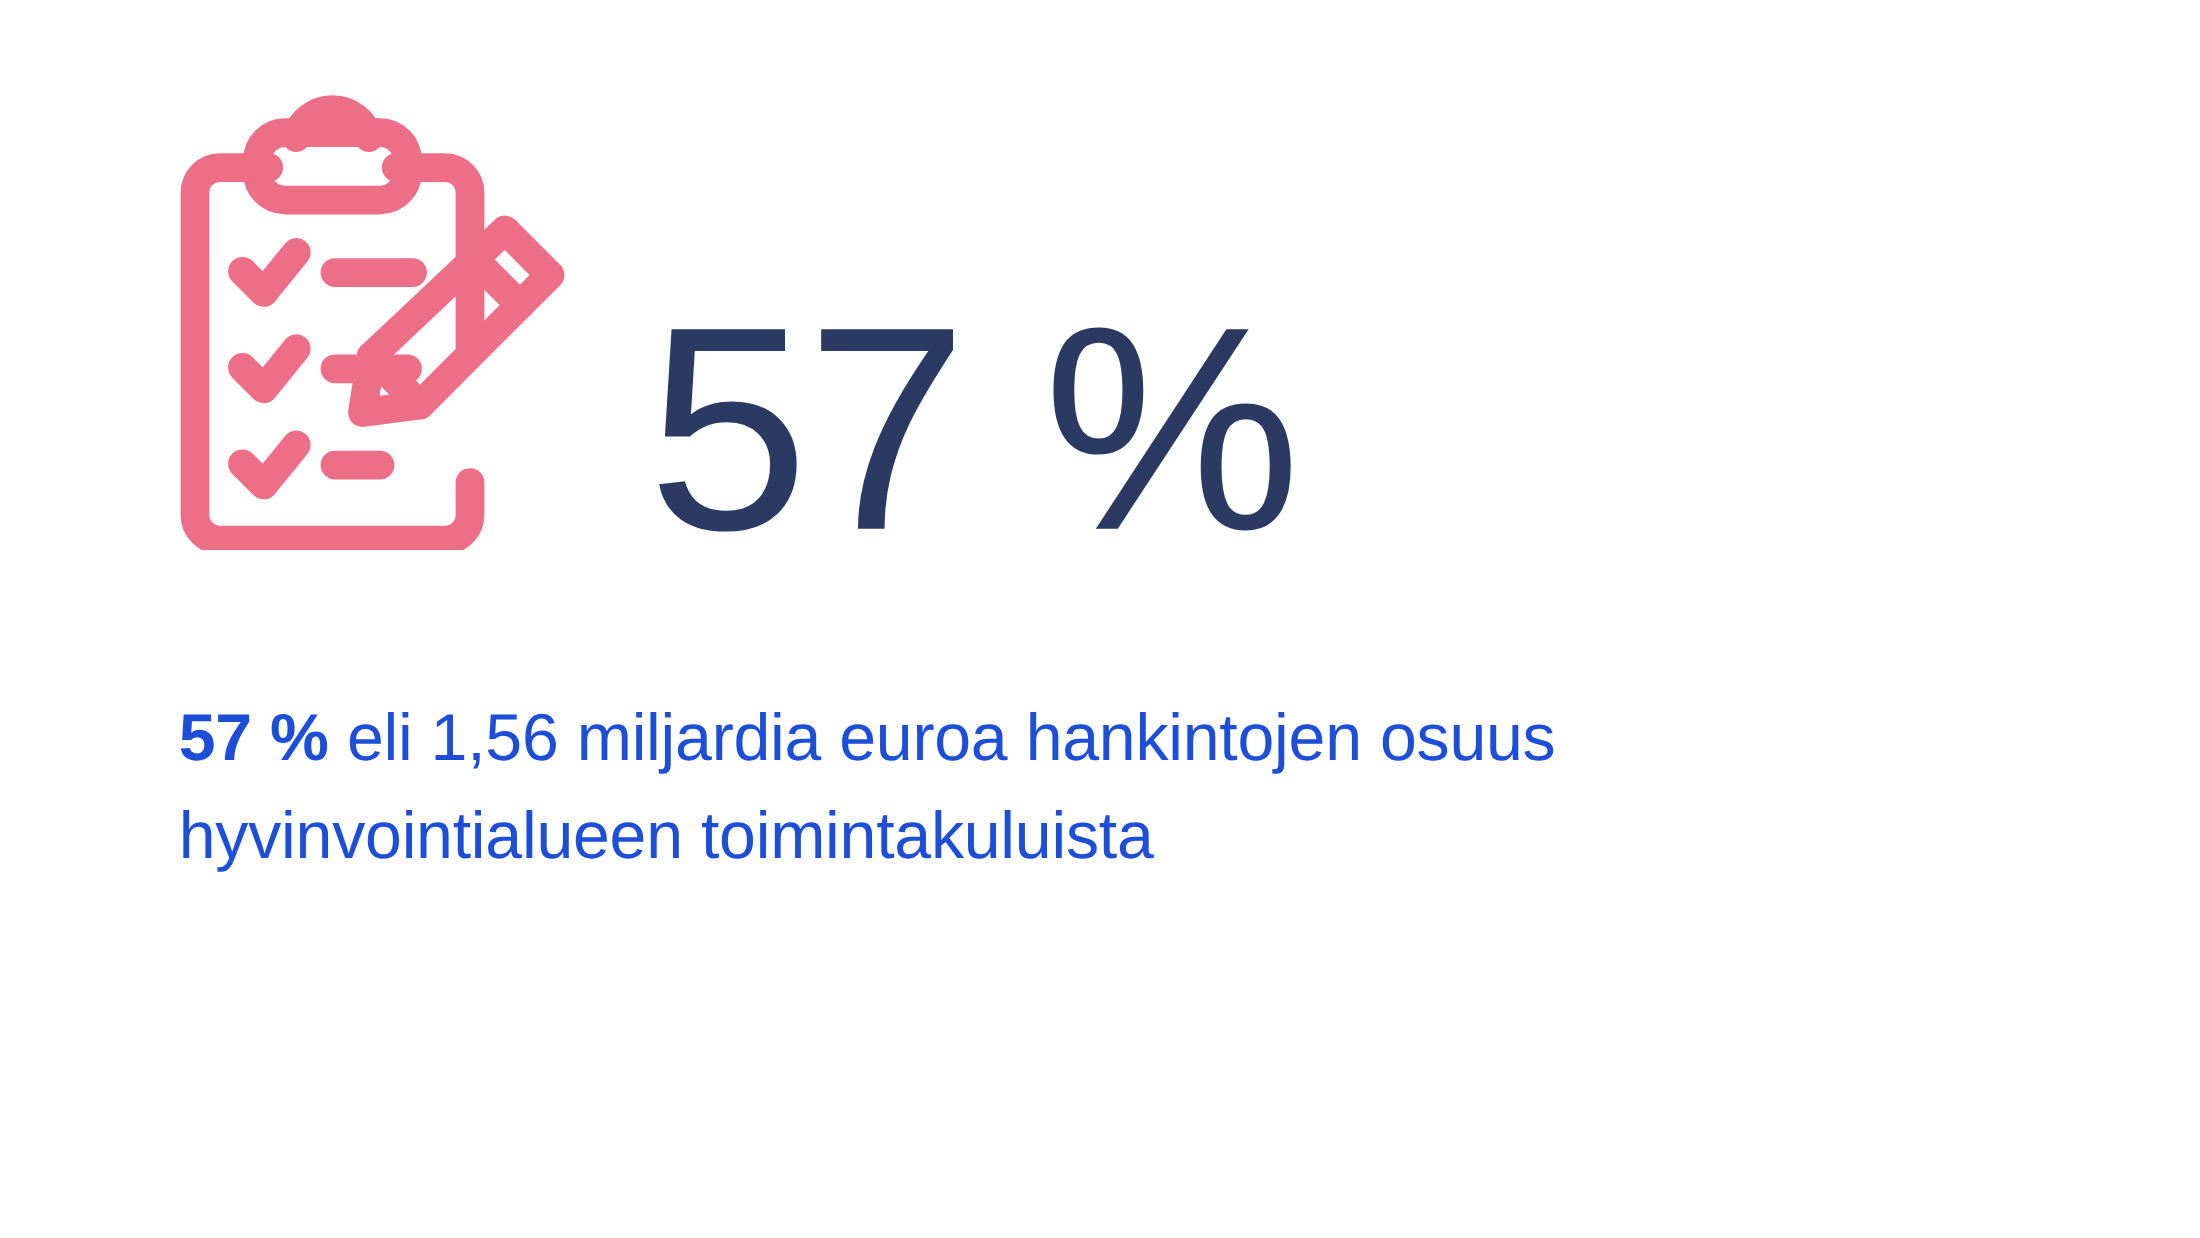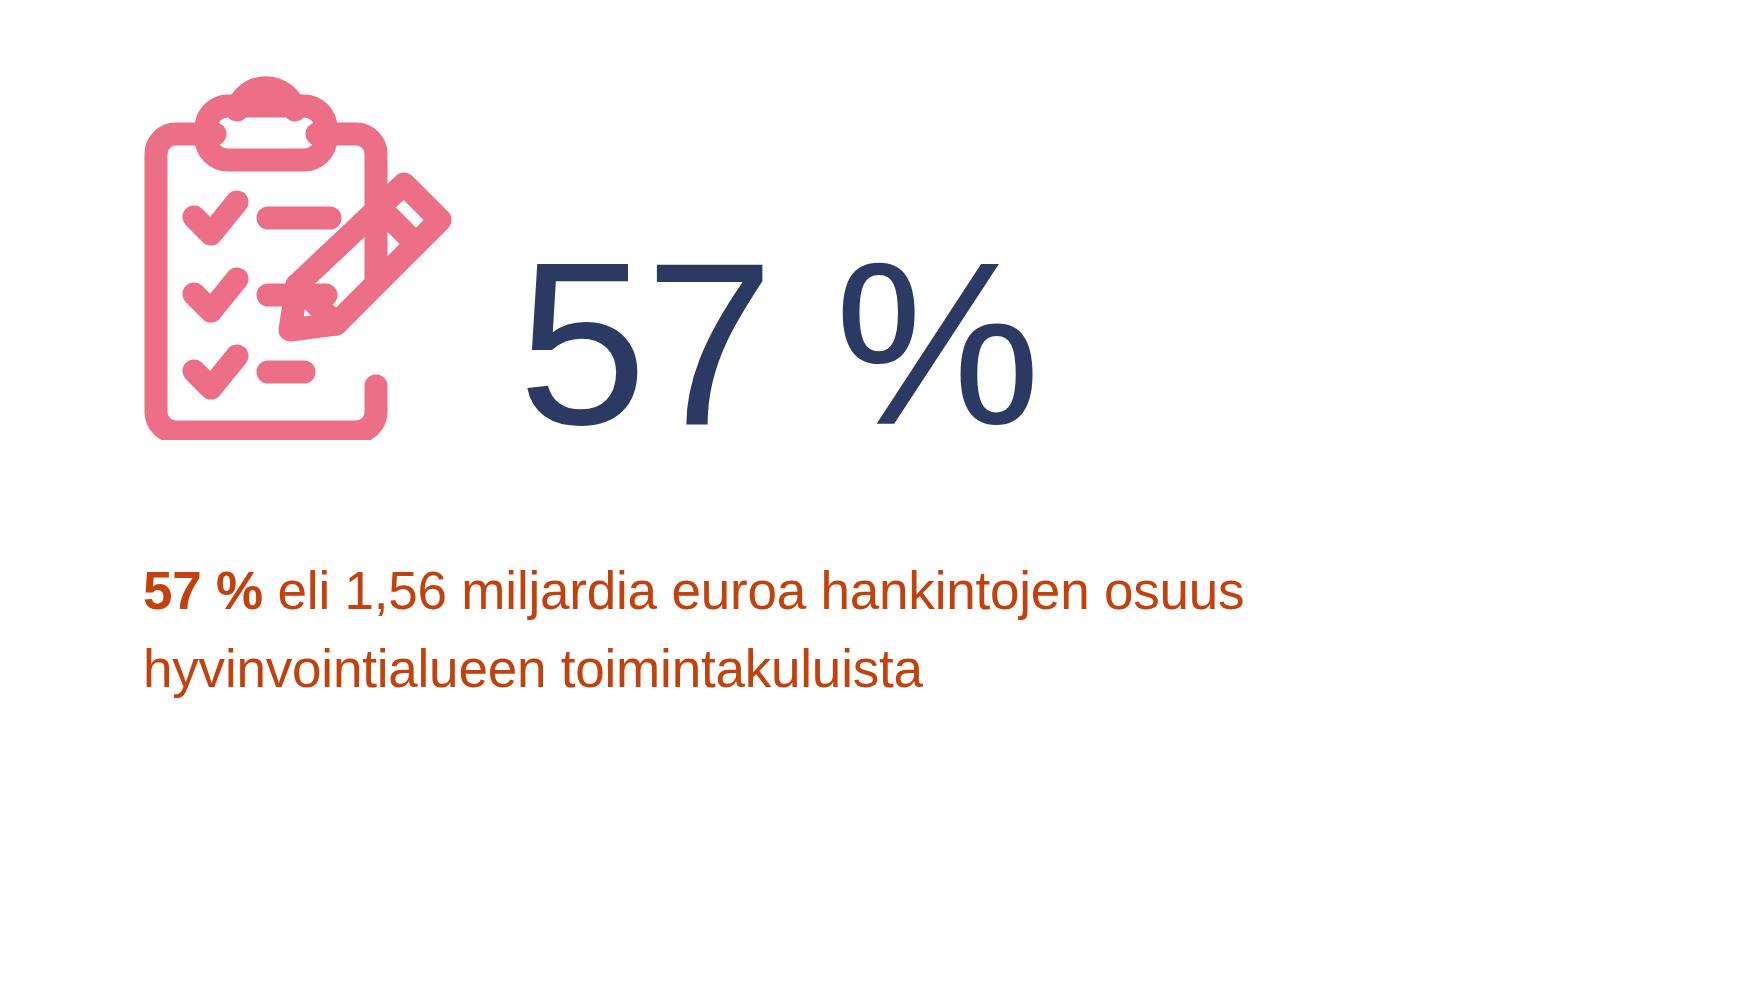--- a/index.html
+++ b/index.html
@@ -50,21 +50,21 @@
 
   
   .caption {
     position: absolute;
     left: 143px;
     top: 552px;
     width: 1180px;
     font-size: 53px;
     line-height: 78px;
     font-weight: 400;
-    color: #c2410c;
+    color: #1d4ed8;
     letter-spacing: -0.2px;
   }
   .caption .lead {
     font-weight: 700;
   }
 </style>
 </head>
 <body>
 
 <div class="stat-card">

